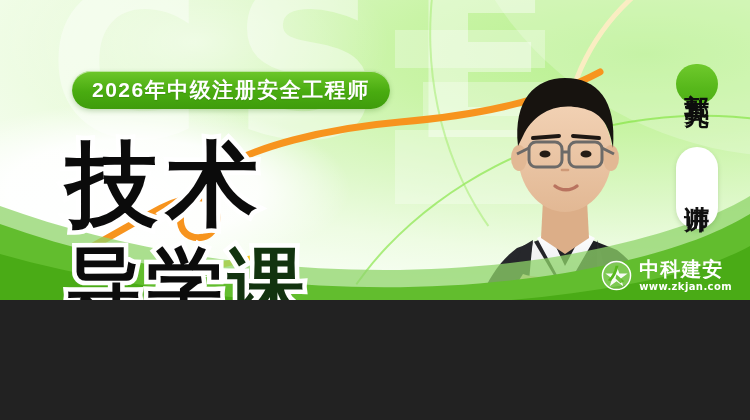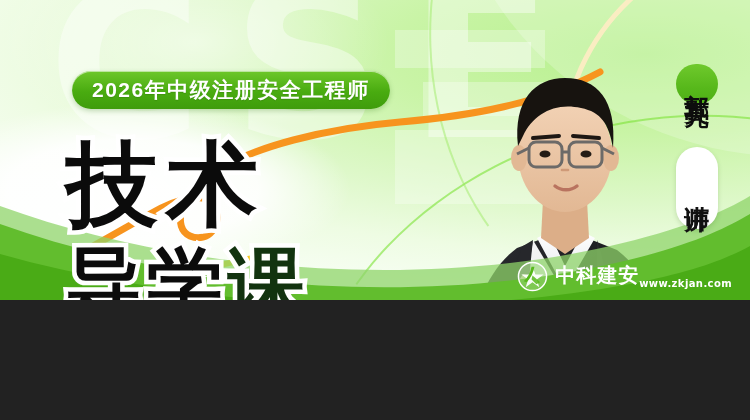--- a/index.html
+++ b/index.html
@@ -240,35 +240,35 @@
     gap: 7px;
     z-index: 9;
   }
   .logo-mark {
     width: 31px;
     height: 31px;
     flex: 0 0 31px;
   }
   .logo-text {
     display: flex;
-    flex-direction: row;
+    flex-direction: column;
     line-height: 1;
   }
   .logo-name {
     font-size: 20px;
     font-weight: 700;
     color: #ffffff;
     letter-spacing: 1px;
   }
   .logo-url {
     font-size: 10px;
     font-weight: 700;
     color: #ffffff;
     letter-spacing: 0.4px;
-    margin-top: 14px;
+    margin-top: 3px;
     font-family: "DejaVu Sans", sans-serif;
   }
 </style>
 </head>
 <body>
 
 <div id="poster">
 
   <div class="bg-base"></div>
   <div class="bg-glow-top"></div>

